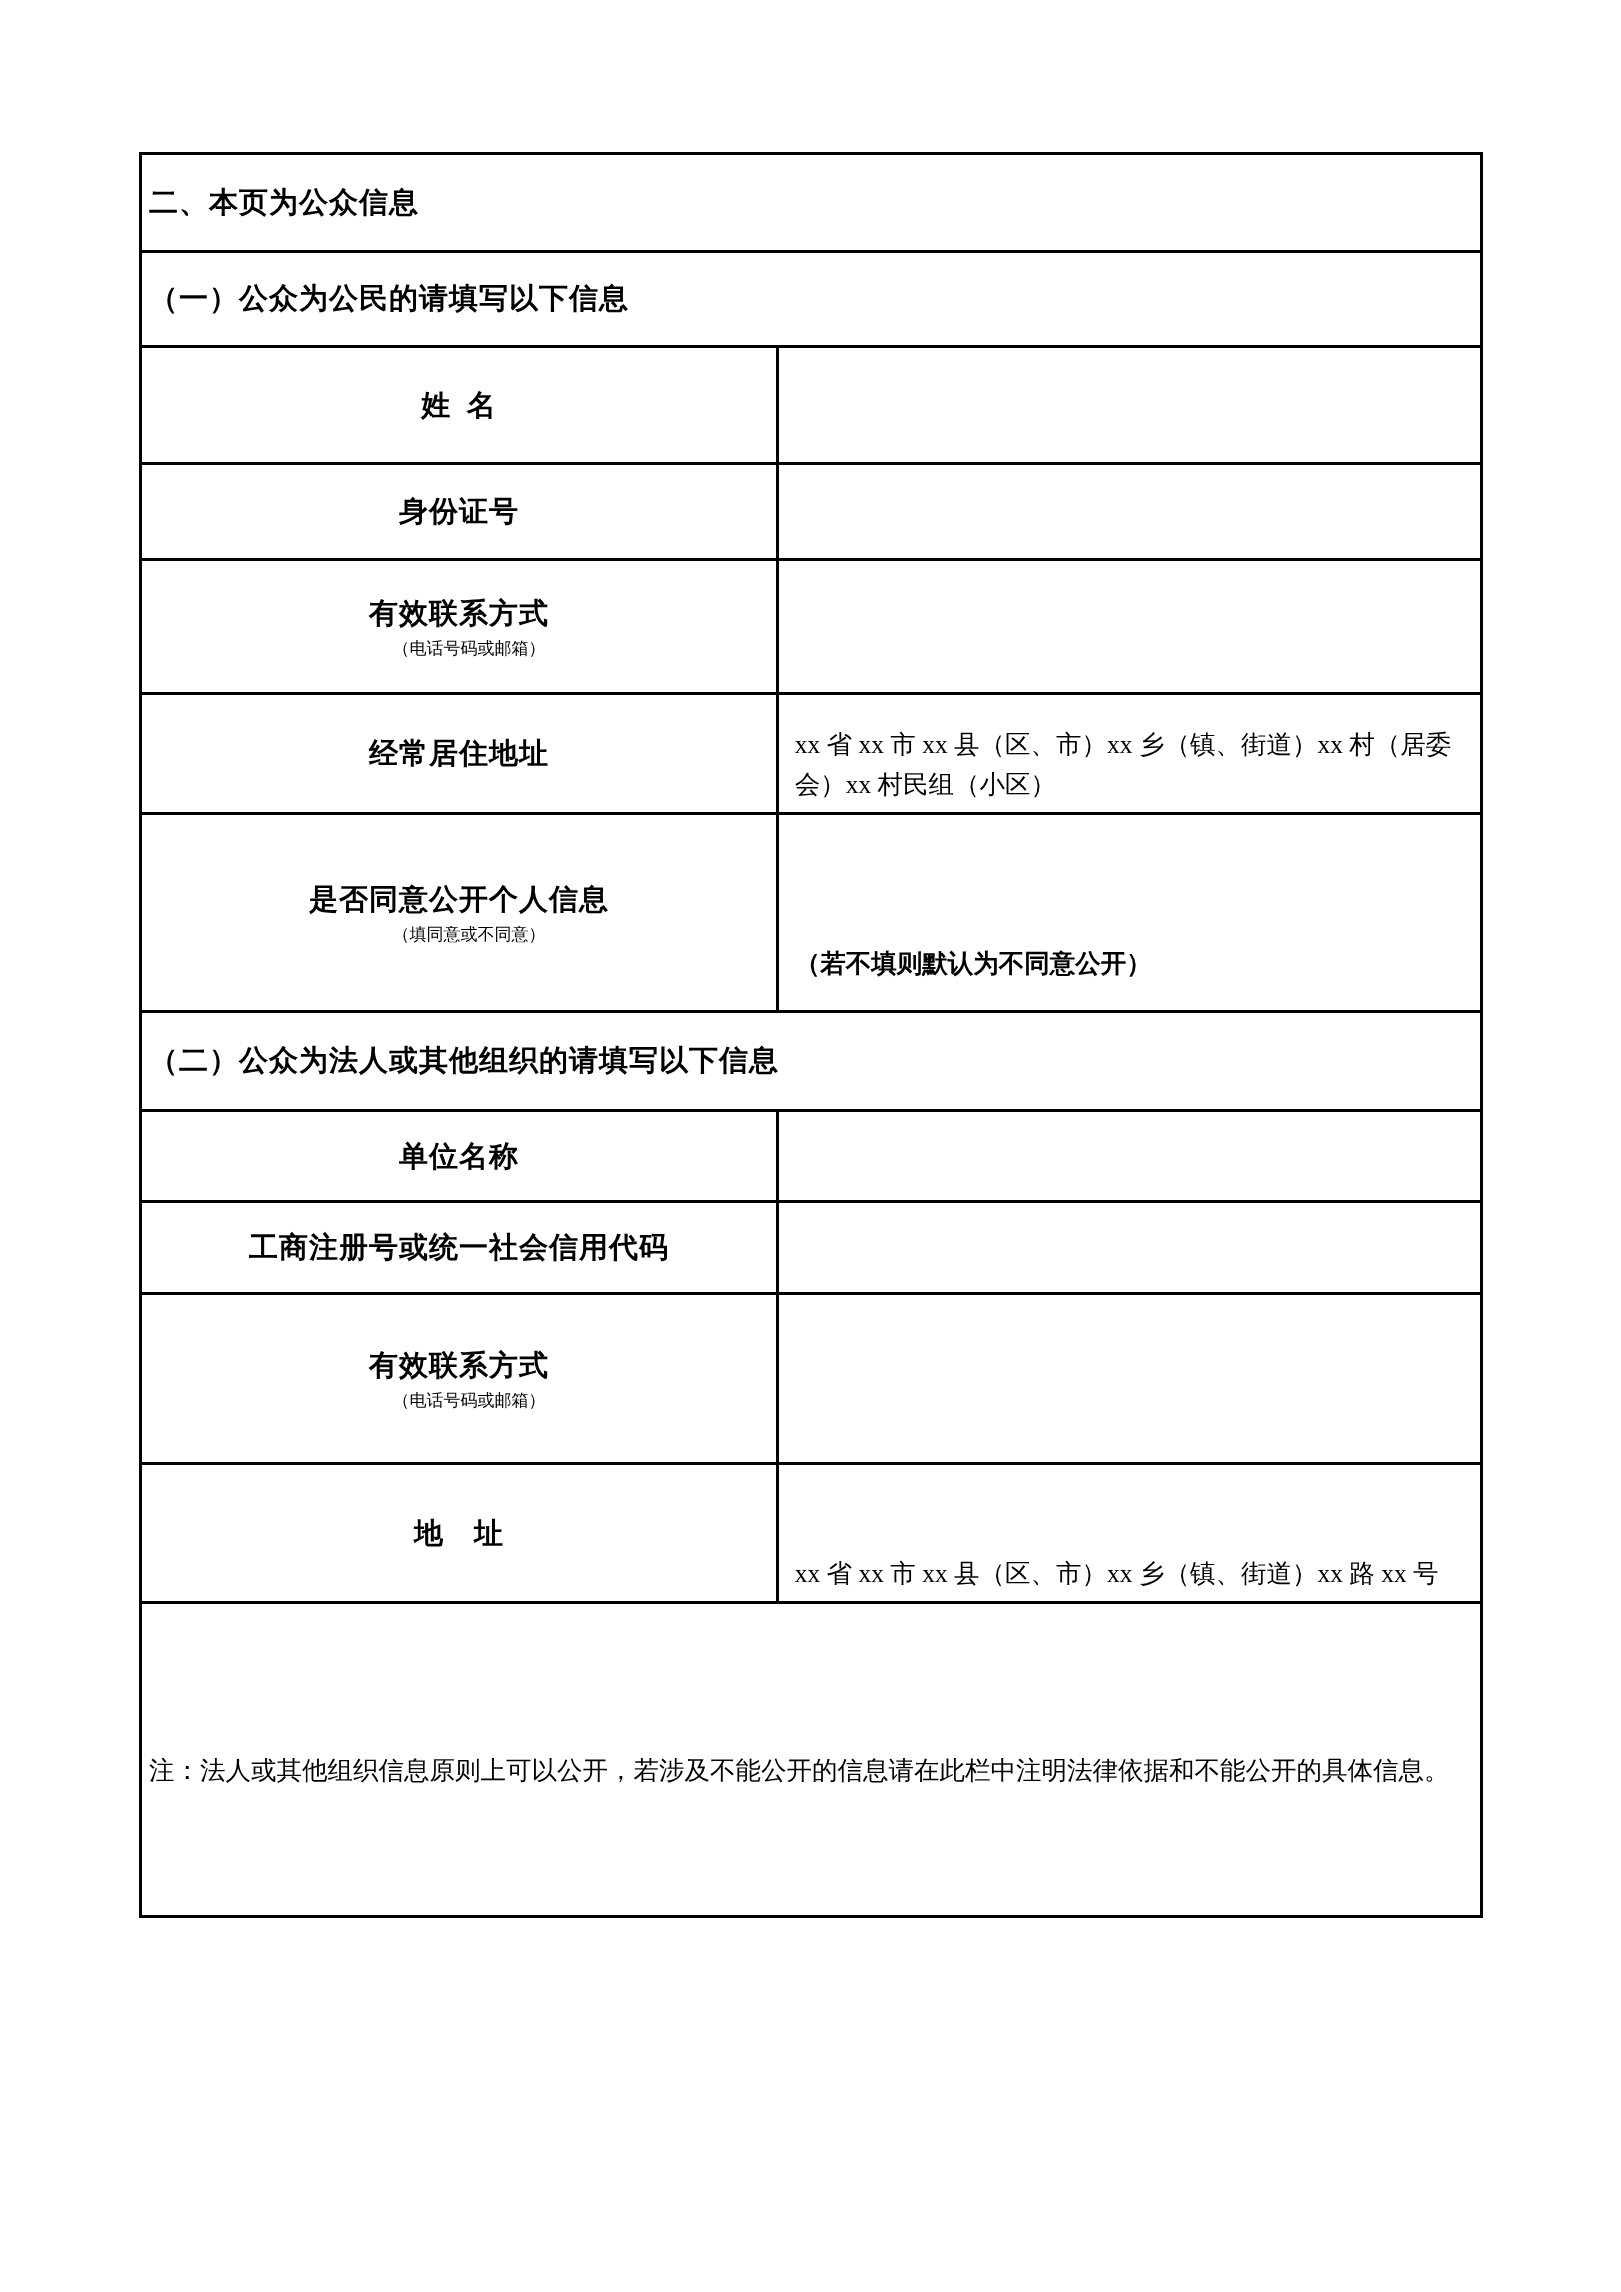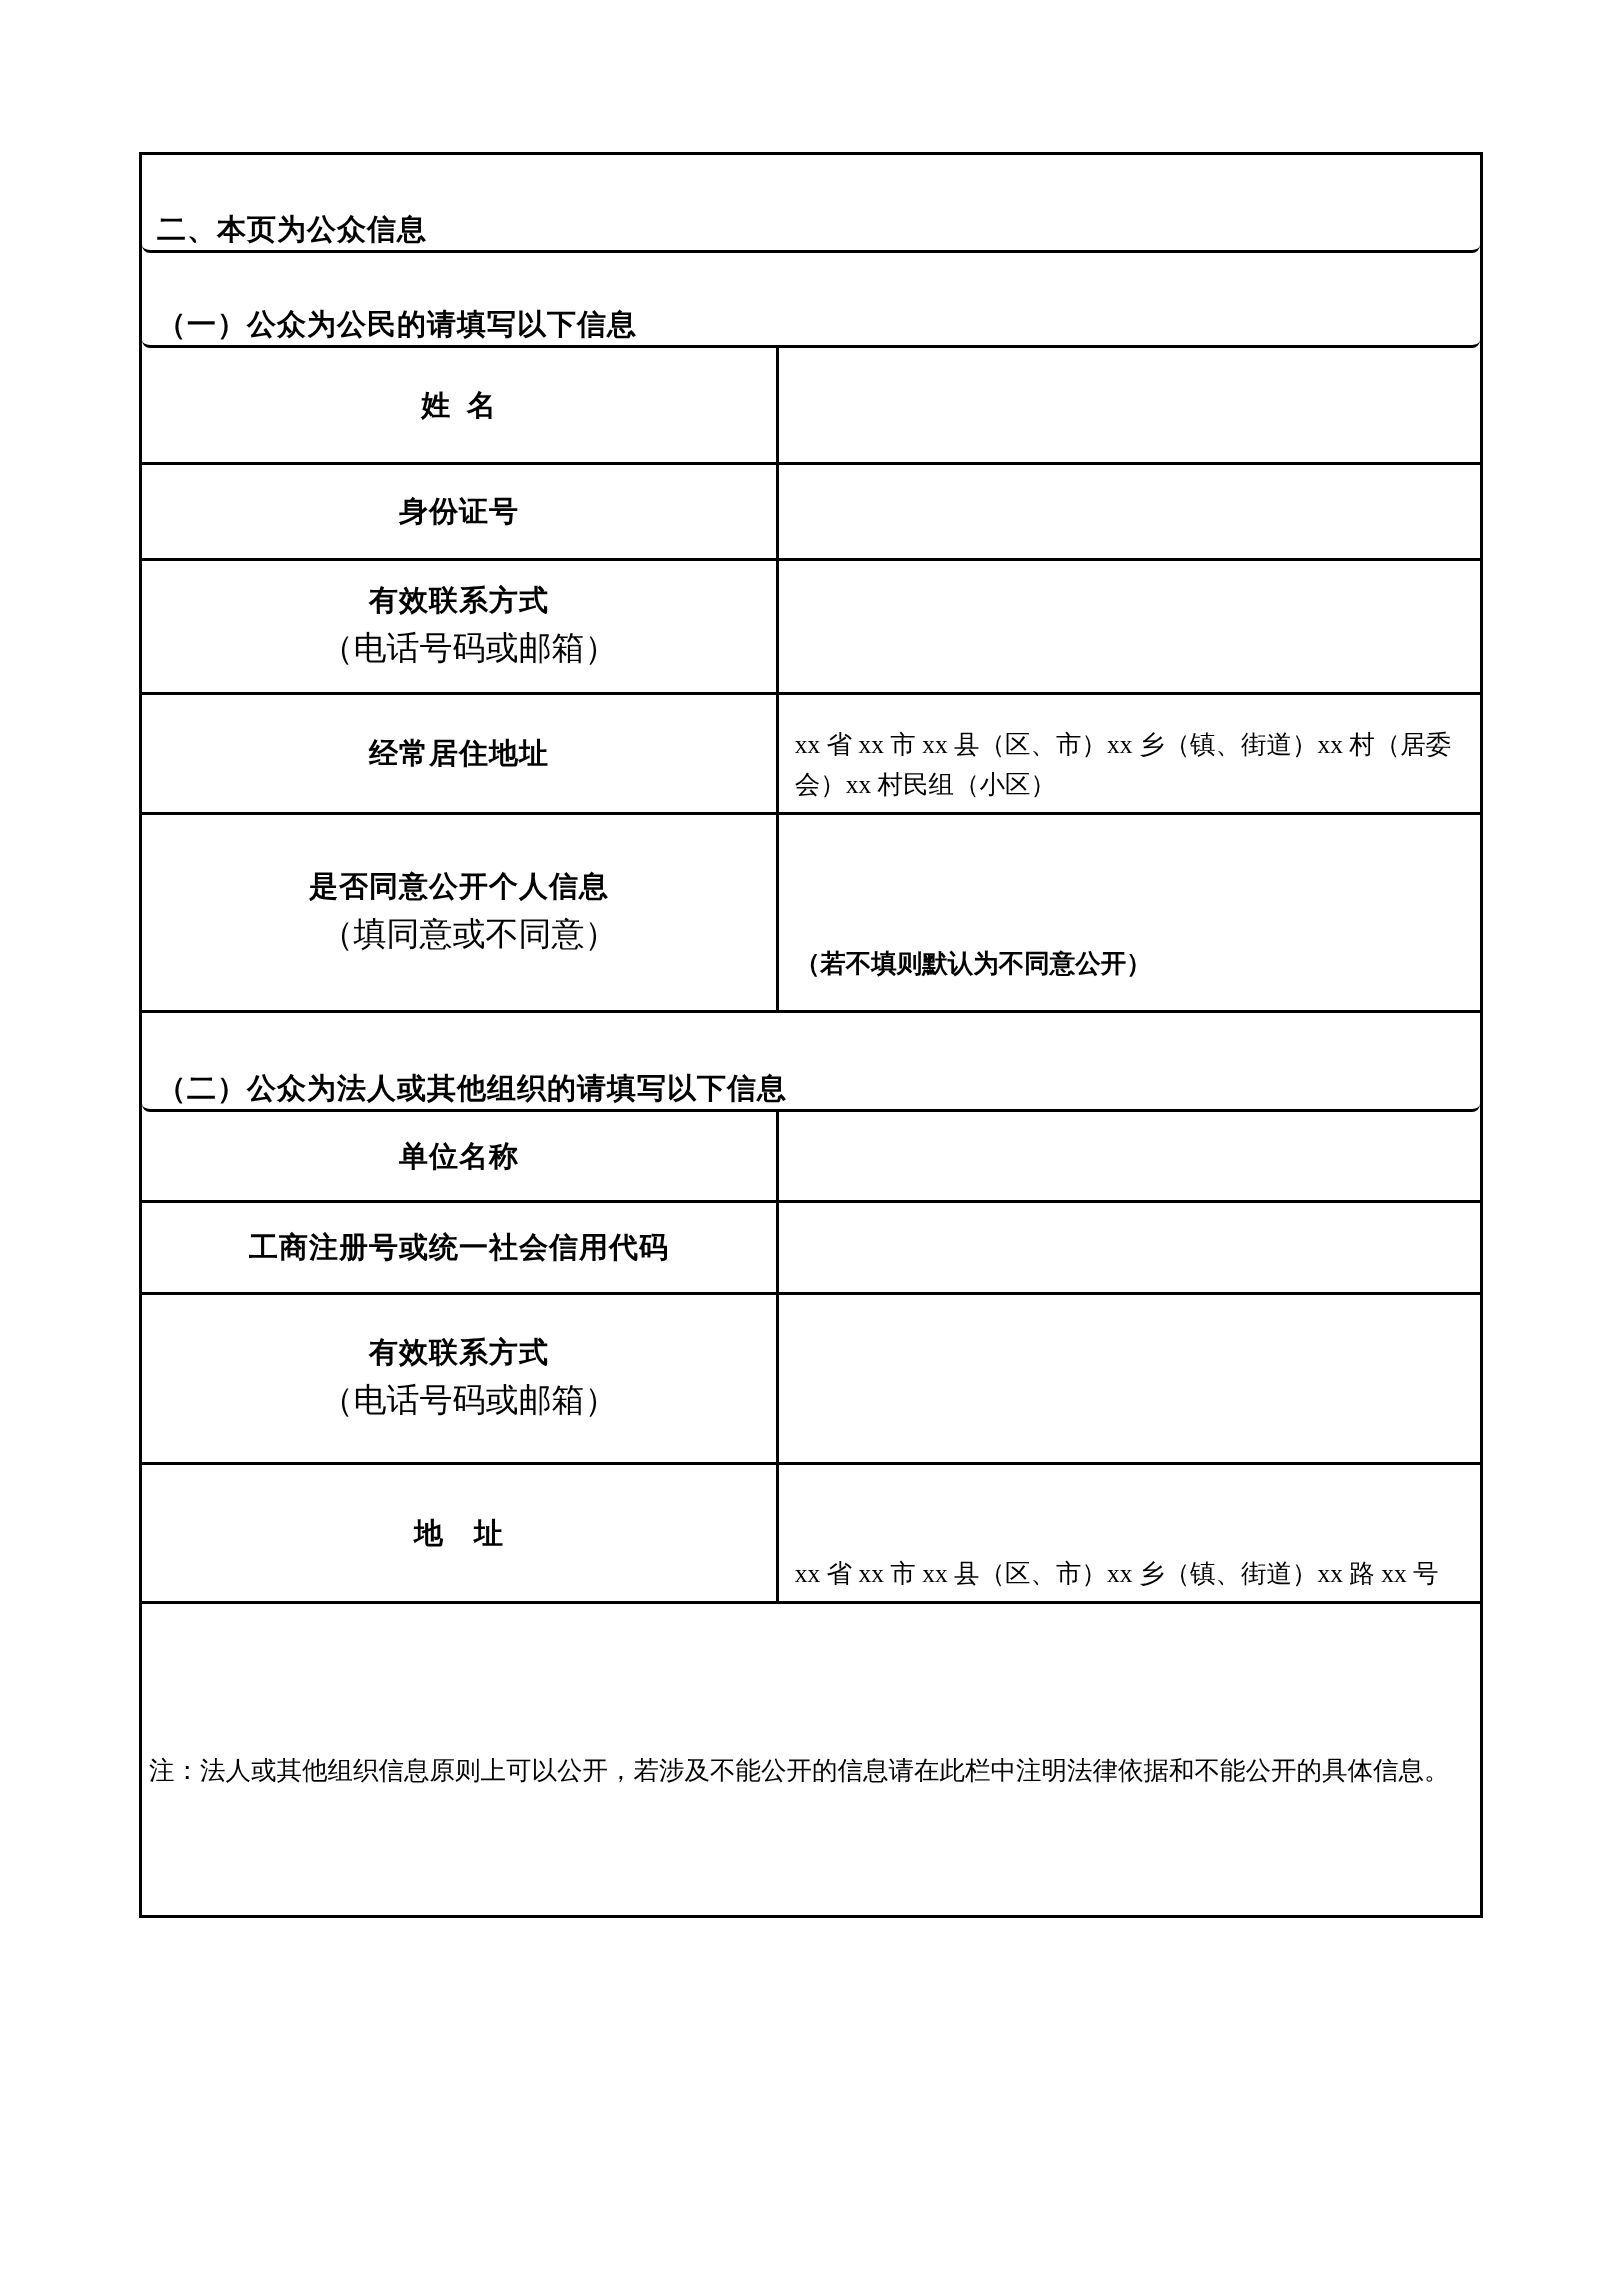--- a/index.html
+++ b/index.html
@@ -29,47 +29,46 @@
     border-bottom: 3.9px solid #000000;
     display: flex;
     align-items: stretch;
     overflow: hidden;
   }
   .row.last {
     border-bottom: none;
   }
   .title-row {
     display: flex;
-    align-items: flex-end;
-    padding-left: 15px;
+    align-items: center;
+    padding-left: 7px;
     font-size: 29px;
     font-weight: bold;
     letter-spacing: 1px;
-    border-radius: 8px;
   }
   .cell-label {
     width: 637px;
     box-sizing: border-box;
     border-right: 3.9px solid #000000;
     display: flex;
     flex-direction: column;
     justify-content: center;
     align-items: center;
     text-align: center;
     padding: 3.9px 9.8px;
     line-height: 1.55;
   }
   .cell-label .label-main {
     font-size: 29px;
     font-weight: bold;
     letter-spacing: 1px;
   }
   .cell-label .label-sub {
     font-family: "Liberation Serif", "DejaVu Serif", serif;
-    font-size: 33px;
+    font-size: 17px;
     font-weight: normal;
     margin-left: 20px;
   }
   .cell-value {
     flex: 1;
     box-sizing: border-box;
     display: flex;
     flex-direction: column;
     justify-content: flex-end;
     padding: 5.9px 15.7px;

